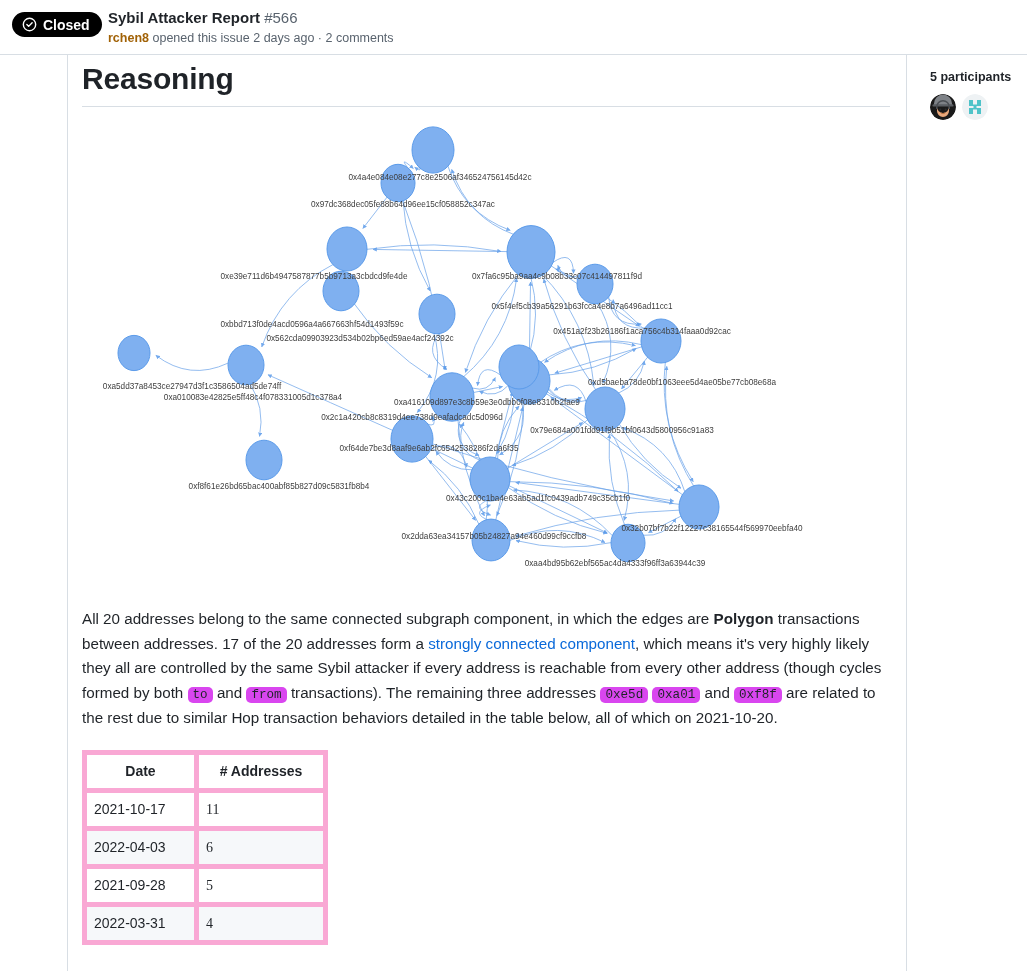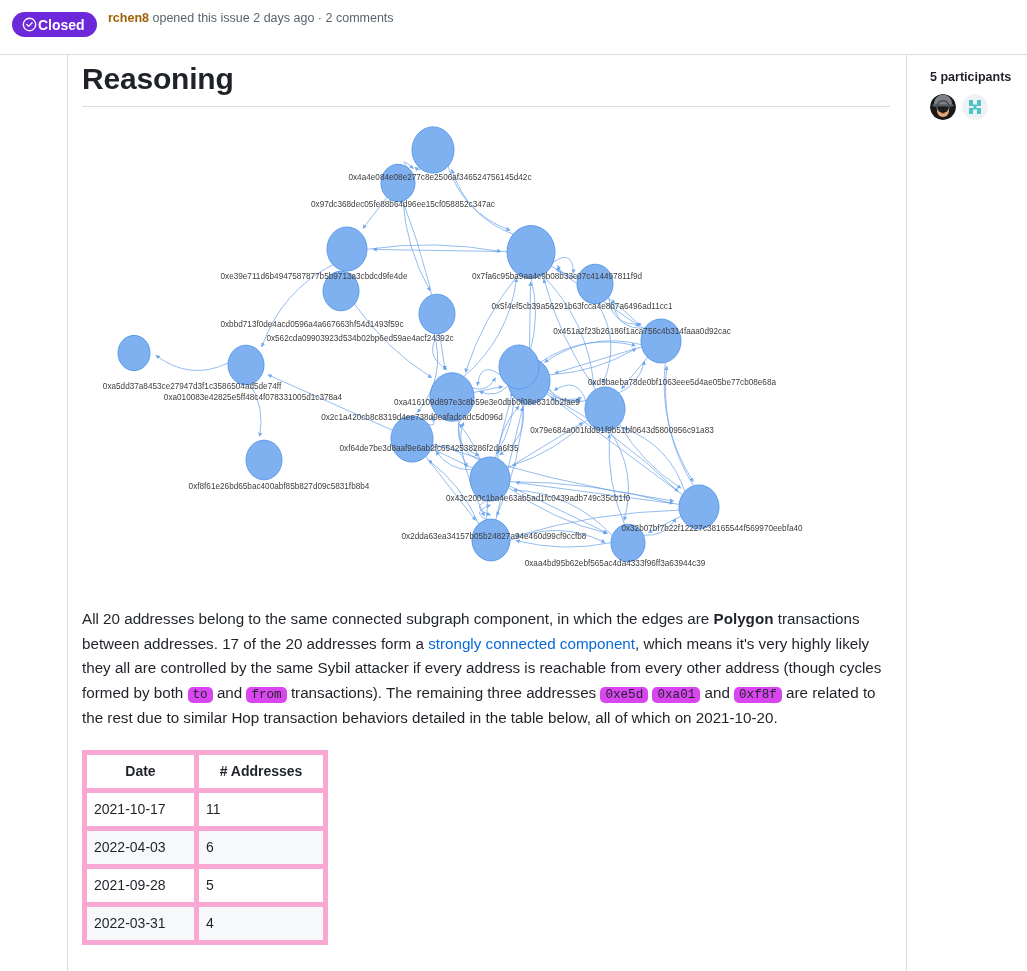--- a/index.html
+++ b/index.html
@@ -14,22 +14,22 @@
   #page { position: relative; width: 1027px; height: 971px; }
 
   
   .issue-header {
     position: absolute; left: 0; top: 0; width: 1027px; height: 55px;
     border-bottom: 1px solid #d8dee4;
     background: #fff;
   }
   .state-badge {
     position: absolute; left: 12px; top: 12px;
-    display: inline-flex; align-items: center; gap: 1px;
-    background: #6d28d9; color: #ffffff;
+    display: inline-flex; align-items: center; gap: 6px;
+    background: #000000; color: #ffffff;
     border-radius: 16px; padding: 5px 12px 5px 10px;
     font-size: 14px; font-weight: 600; line-height: 1;
   }
   .state-badge svg { display: block; }
   .issue-titles { position: absolute; left: 108px; top: 8px; }
   .issue-title {
     font-size: 15px; font-weight: 700; color: #1f2328; line-height: 1.35;
     white-space: nowrap;
   }
   .issue-title .num { font-weight: 400; color: #59636e; }
@@ -84,21 +84,21 @@
   .data-table th, .data-table td {
     border: 5px solid #f9a8d4;
     padding: 6px 7px;
     text-align: left;
     line-height: 1.5;
   }
   .data-table th { font-weight: 700; text-align: center; }
   .data-table th:first-child { width: 112px; }
   .data-table td:first-child { width: 112px; }
   .data-table th:last-child { width: 129px; }
-  .data-table td:last-child { width: 129px; }
+  .data-table td:last-child { width: 129px; font-family: Liberation Serif, serif; }
   .data-table tbody tr:nth-child(even) { background: #f6f8fa; }
 
   
   .sidebar { position: absolute; left: 930px; top: 70px; width: 97px; }
   .sidebar-title {
     font-size: 12.5px; font-weight: 700; color: #1f2328; margin-bottom: 10px;
     white-space: nowrap;
   }
   .avatar-row { display: flex; gap: 6px; }
   .avatar {
@@ -116,20 +116,24 @@
     <span class="state-badge">
       <span>
         <svg width="15" height="15" viewBox="0 0 16 16" fill="none" aria-hidden="true">
           <circle cx="8" cy="8" r="6.6" stroke="#ffffff" stroke-width="1.5"></circle>
           <path d="M5.2 8.1 L7.1 10 L10.8 6.1" stroke="#ffffff" stroke-width="1.5" fill="none" stroke-linecap="round" stroke-linejoin="round"></path>
         </svg>
       </span>
       <span>Closed</span>
     </span>
     <div class="issue-titles">
+      <div class="issue-title">
+        <span>Sybil Attacker Report</span>
+        <span class="num">#566</span>
+      </div>
       <div class="issue-sub">
         <span class="author">rchen8</span><span> opened this issue 2 days ago · 2 comments</span>
       </div>
     </div>
   </div>
 
   <div class="v-divider-left"></div>
   <div class="v-divider-right"></div>
 
   <div class="body-col">

